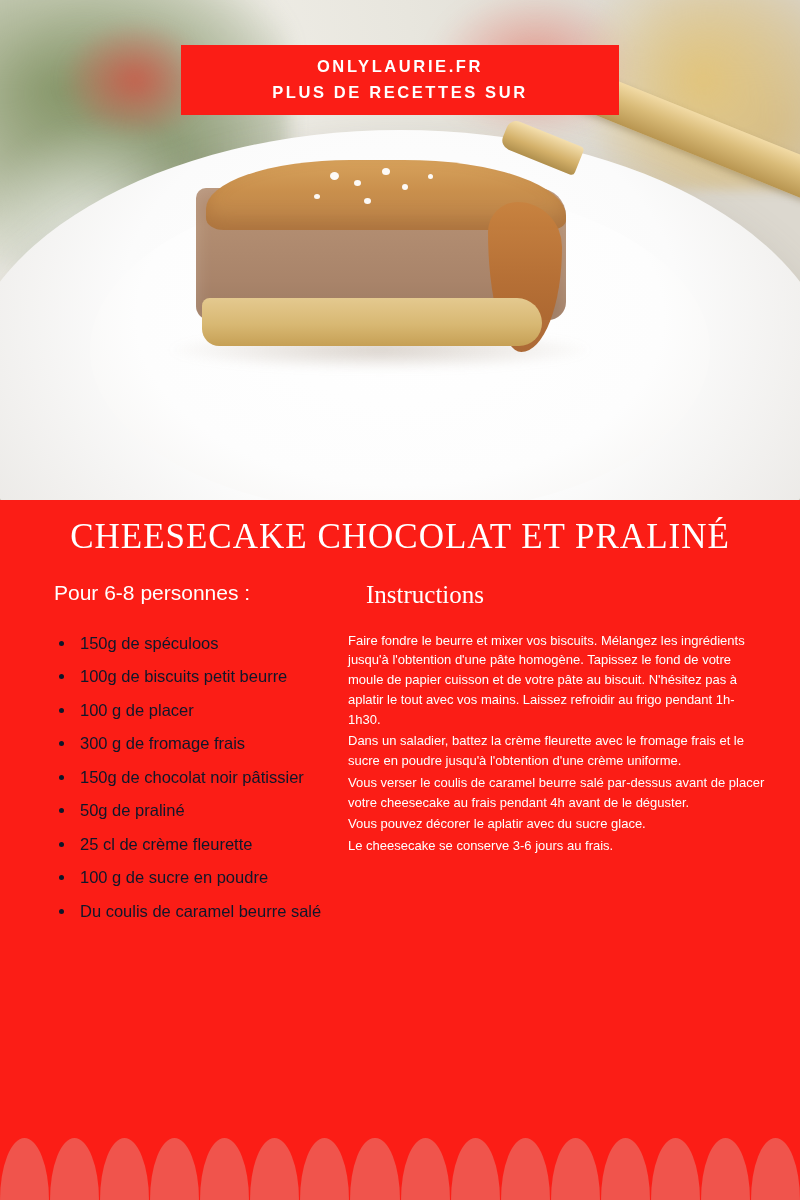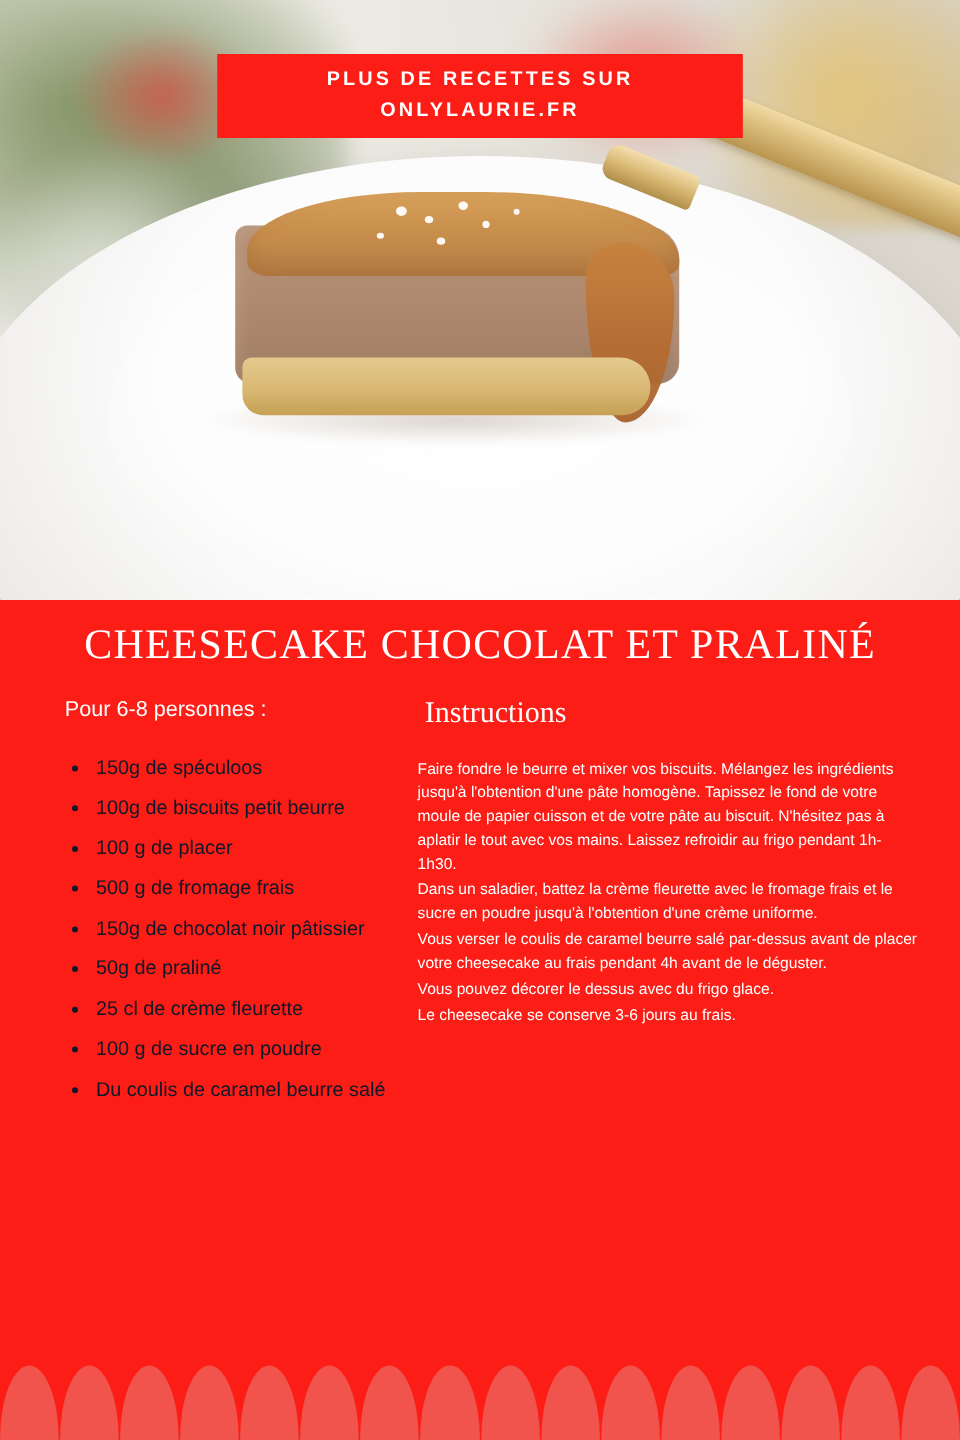--- a/index.html
+++ b/index.html
@@ -261,26 +261,26 @@
   }
 
   .heading {
     color: #ffffff;
     font-family: "Liberation Serif", serif;
     font-size: 25px;
     font-weight: normal;
     margin: 0 0 22px 0;
   }
   .heading.right {
-    margin-left: 6px;
+    margin-left: 18px;
   }
 
   .serves {
     color: #ffffff;
-    font-size: 18px;
+    font-size: 21px;
     margin: 0 0 22px 2px;
   }
 
   ul.ingredients {
     margin: 0;
     padding-left: 24px;
     color: #0f172a;
   }
   ul.ingredients li {
     font-size: 16.5px;
@@ -341,51 +341,51 @@
       <div class="sugar" style="left:134px;top:22px;width:9px;height:8px;"></div>
       <div class="sugar" style="left:158px;top:30px;width:7px;height:6px;"></div>
       <div class="sugar" style="left:186px;top:18px;width:8px;height:7px;"></div>
       <div class="sugar" style="left:206px;top:34px;width:6px;height:6px;"></div>
       <div class="sugar" style="left:168px;top:48px;width:7px;height:6px;"></div>
       <div class="sugar" style="left:118px;top:44px;width:6px;height:5px;"></div>
       <div class="sugar" style="left:232px;top:24px;width:5px;height:5px;"></div>
     </div>
 
     <div class="banner">
+      <div class="banner-line">ONLYLAURIE.FR</div>
       <div class="banner-line">PLUS DE RECETTES SUR</div>
-      <div class="banner-line">ONLYLAURIE.FR</div>
     </div>
   </div>
 
   <div class="content">
     <h1 class="title">CHEESECAKE CHOCOLAT ET PRALINÉ</h1>
 
     <div class="columns">
       <div class="col-left">
         <div class="serves">Pour 6-8 personnes :</div>
         <ul class="ingredients">
           <li>150g de spéculoos</li>
           <li>100g de biscuits petit beurre</li>
           <li>100 g de placer</li>
-          <li>500 g de fromage frais</li>
+          <li>300 g de fromage frais</li>
           <li>150g de chocolat noir pâtissier</li>
           <li>50g de praliné</li>
           <li>25 cl de crème fleurette</li>
           <li>100 g de sucre en poudre</li>
           <li>Du coulis de caramel beurre salé</li>
         </ul>
       </div>
 
       <div class="col-right">
         <h2 class="heading right">Instructions</h2>
         <div class="instructions">
           <p>Faire fondre le beurre et mixer vos biscuits. Mélangez les ingrédients jusqu'à l'obtention d'une pâte homogène. Tapissez le fond de votre moule de papier cuisson et de votre pâte au biscuit. N'hésitez pas à aplatir le tout avec vos mains. Laissez refroidir au frigo pendant 1h-1h30.</p>
           <p>Dans un saladier, battez la crème fleurette avec le fromage frais et le sucre en poudre jusqu'à l'obtention d'une crème uniforme.</p>
           <p>Vous verser le coulis de caramel beurre salé par-dessus avant de placer votre cheesecake au frais pendant 4h avant de le déguster.</p>
-          <p>Vous pouvez décorer le dessus avec du frigo glace.</p>
+          <p>Vous pouvez décorer le aplatir avec du sucre glace.</p>
           <p>Le cheesecake se conserve 3-6 jours au frais.</p>
         </div>
       </div>
     </div>
 
     <div class="scallops">
       <div class="scallop"></div>
       <div class="scallop"></div>
       <div class="scallop"></div>
       <div class="scallop"></div>

